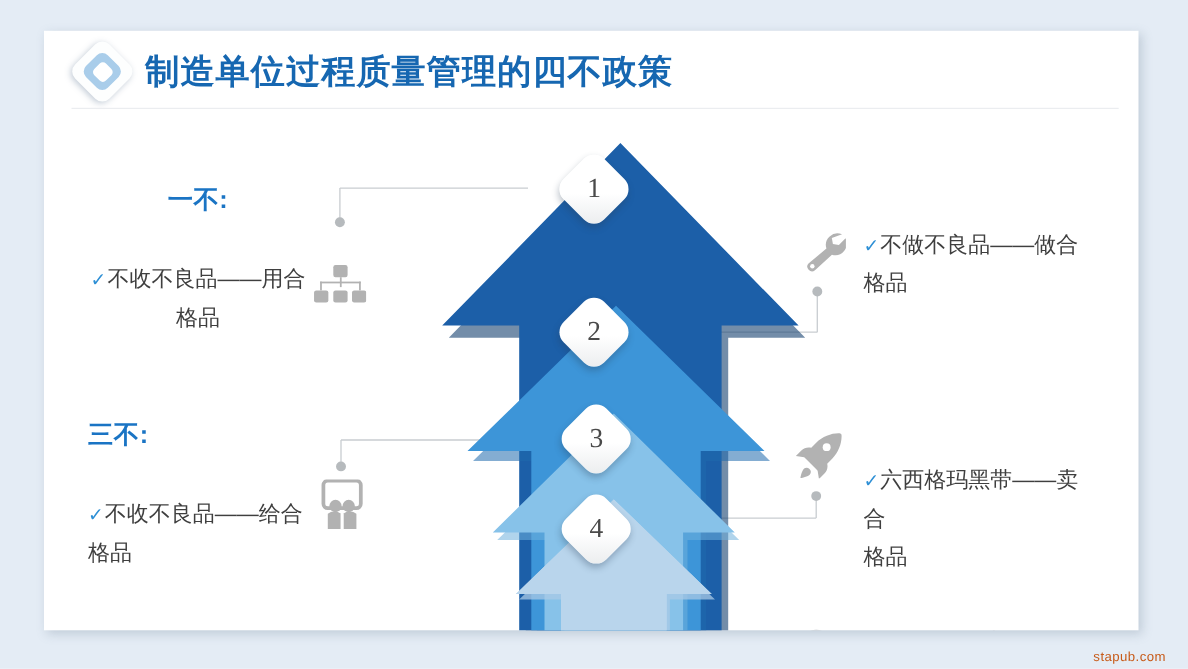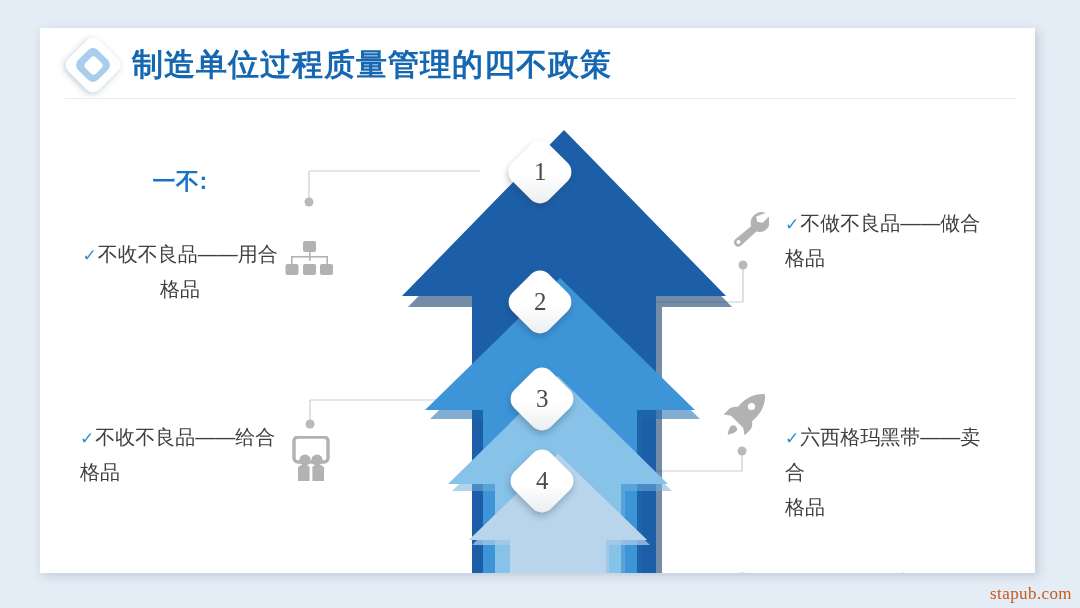--- a/index.html
+++ b/index.html
@@ -161,24 +161,24 @@
     display: flex;
     align-items: center;
     gap: 9px;
     color: #b9bcc0;
     font-size: 27px;
     letter-spacing: 2px;
     white-space: nowrap;
   }
   #site-credit {
     position: absolute;
-    right: 8px;
+    right: 20px;
     bottom: 4px;
-    font-family: Liberation Serif, serif;
-    font-size: 17px;
+    font-family: Liberation Sans, sans-serif;
+    font-size: 12px;
     color: #c75a18;
     letter-spacing: 0.4px;
   }
 </style>
 </head>
 <body>
 
 <div id="slide-card">
 
   <div id="slide-header">
@@ -282,20 +282,21 @@
     </div>
   </div>
   <div class="block-icon" style="left:687px; top:180px; z-index:12;">
     <svg width="42" height="42" viewBox="0 0 42 42" fill="#b2b2b2">
       <path d="M38.5 5.0 a10.6 10.6 0 0 0 -14.2 13.0 L8.0 31.5 a4.3 4.3 0 0 0 5.9 6.2 L29.3 23.6 a10.6 10.6 0 0 0 12.4 -14.9 l-6.1 6.1 -5.4 -1.0 -1.0 -5.4 z"></path>
       <circle cx="11.5" cy="34.0" r="2.0" fill="#ffffff"></circle>
     </svg>
   </div>
 
   <div class="block" style="left:40px; top:352px; z-index:12;">
+    <div class="block-head">三不:</div>
     <div class="block-body">
       <span class="tick">✓</span><span>不收不良品——给合</span><br>
       <span>格品</span>
     </div>
   </div>
   <div class="block-icon" style="left:249px; top:408px; z-index:12;">
     <svg width="44" height="46" viewBox="0 0 44 46" fill="#b2b2b2">
       <rect x="5" y="1" width="34" height="25" rx="4" fill="none" stroke="#b2b2b2" stroke-width="3.4"></rect>
       <circle cx="16" cy="24" r="5.6"></circle>
       <circle cx="28" cy="24" r="5.6"></circle>

